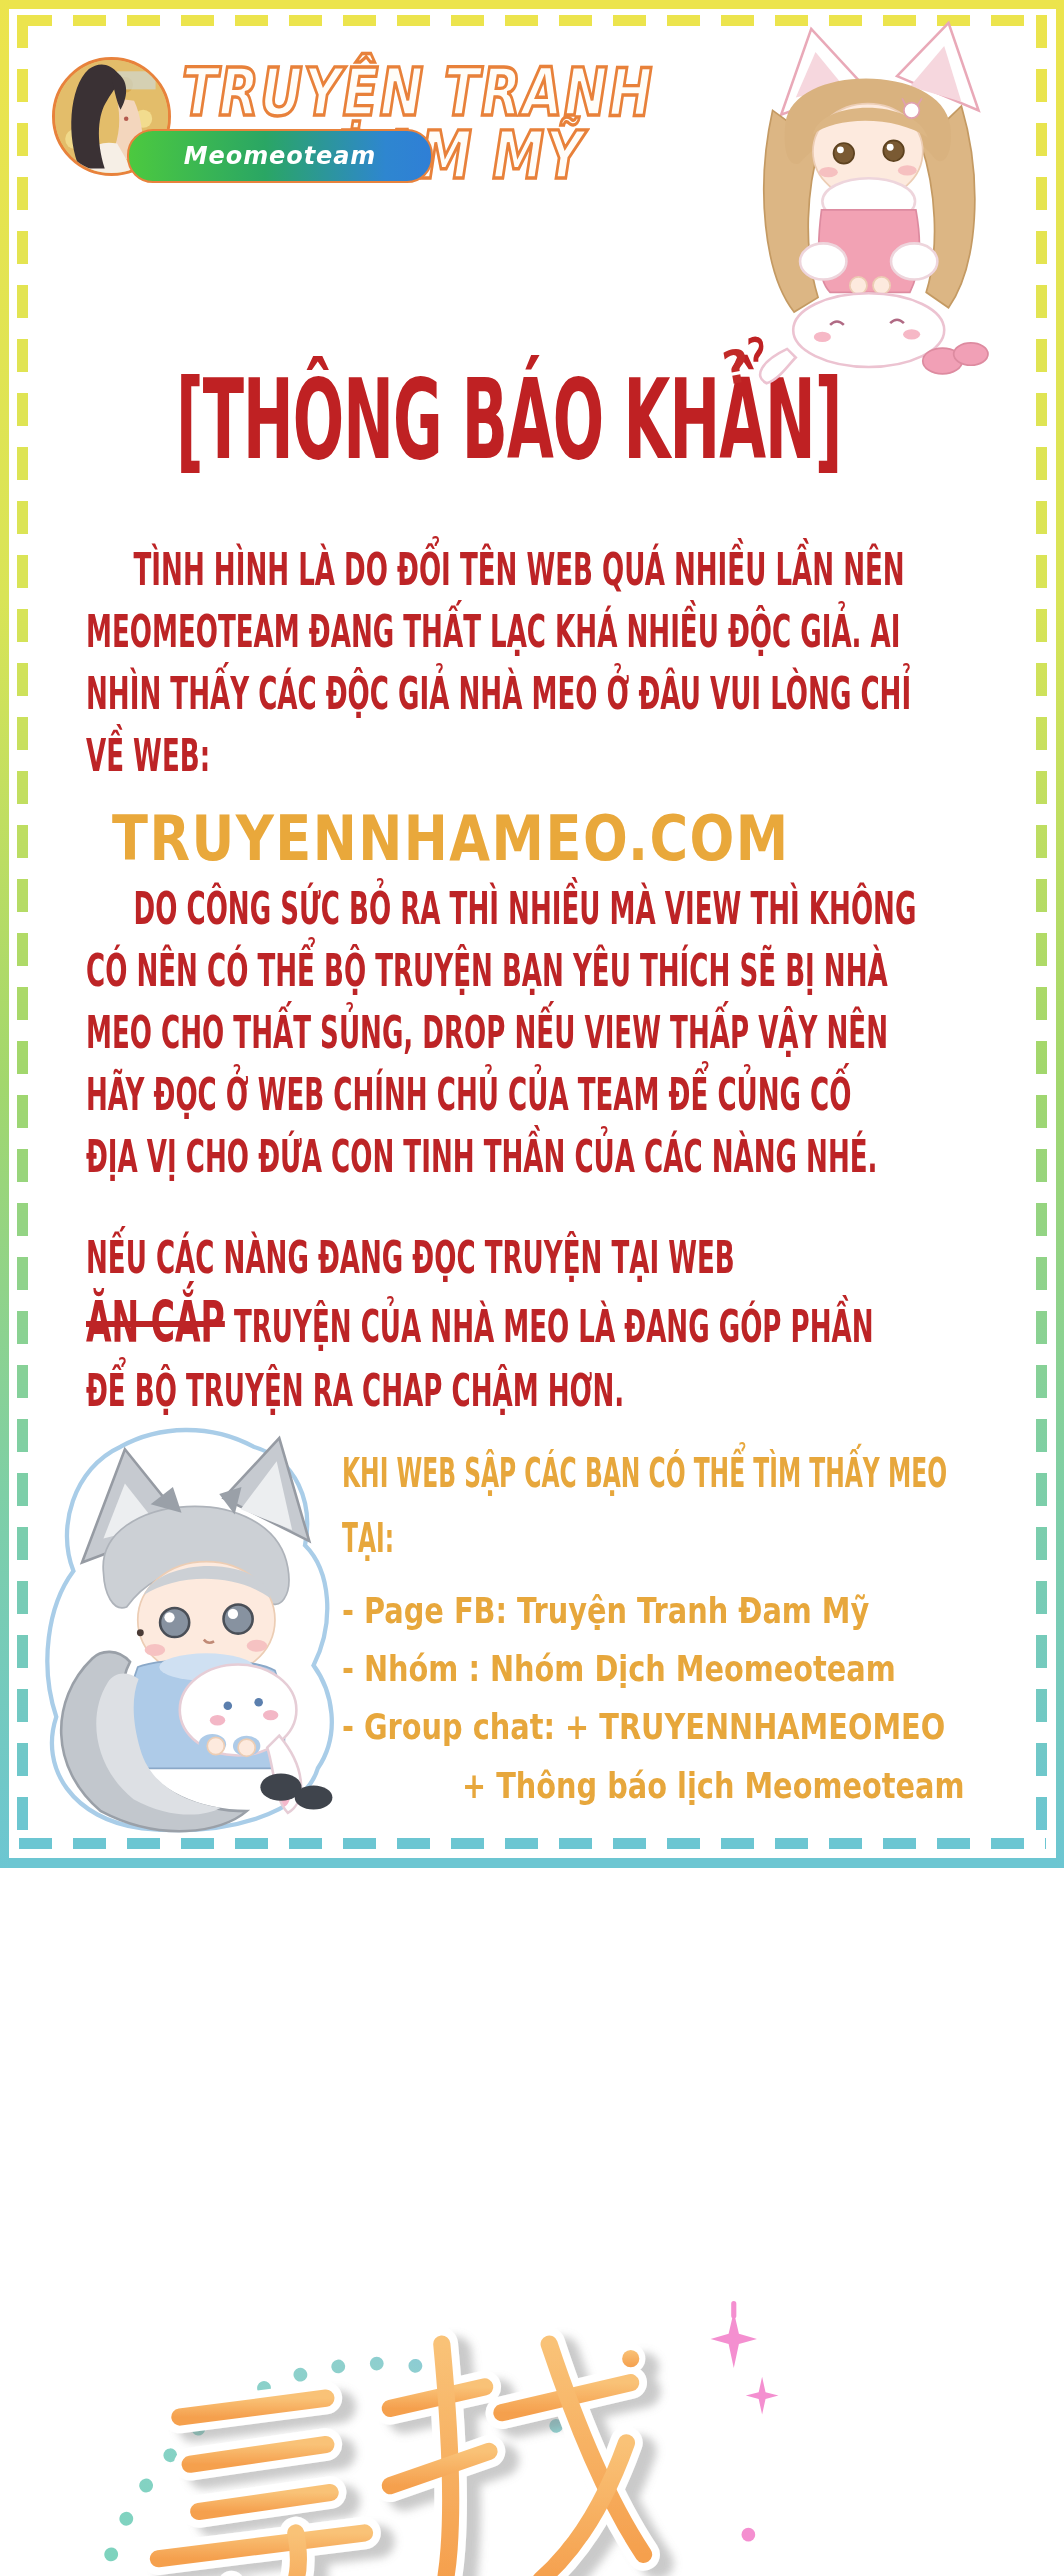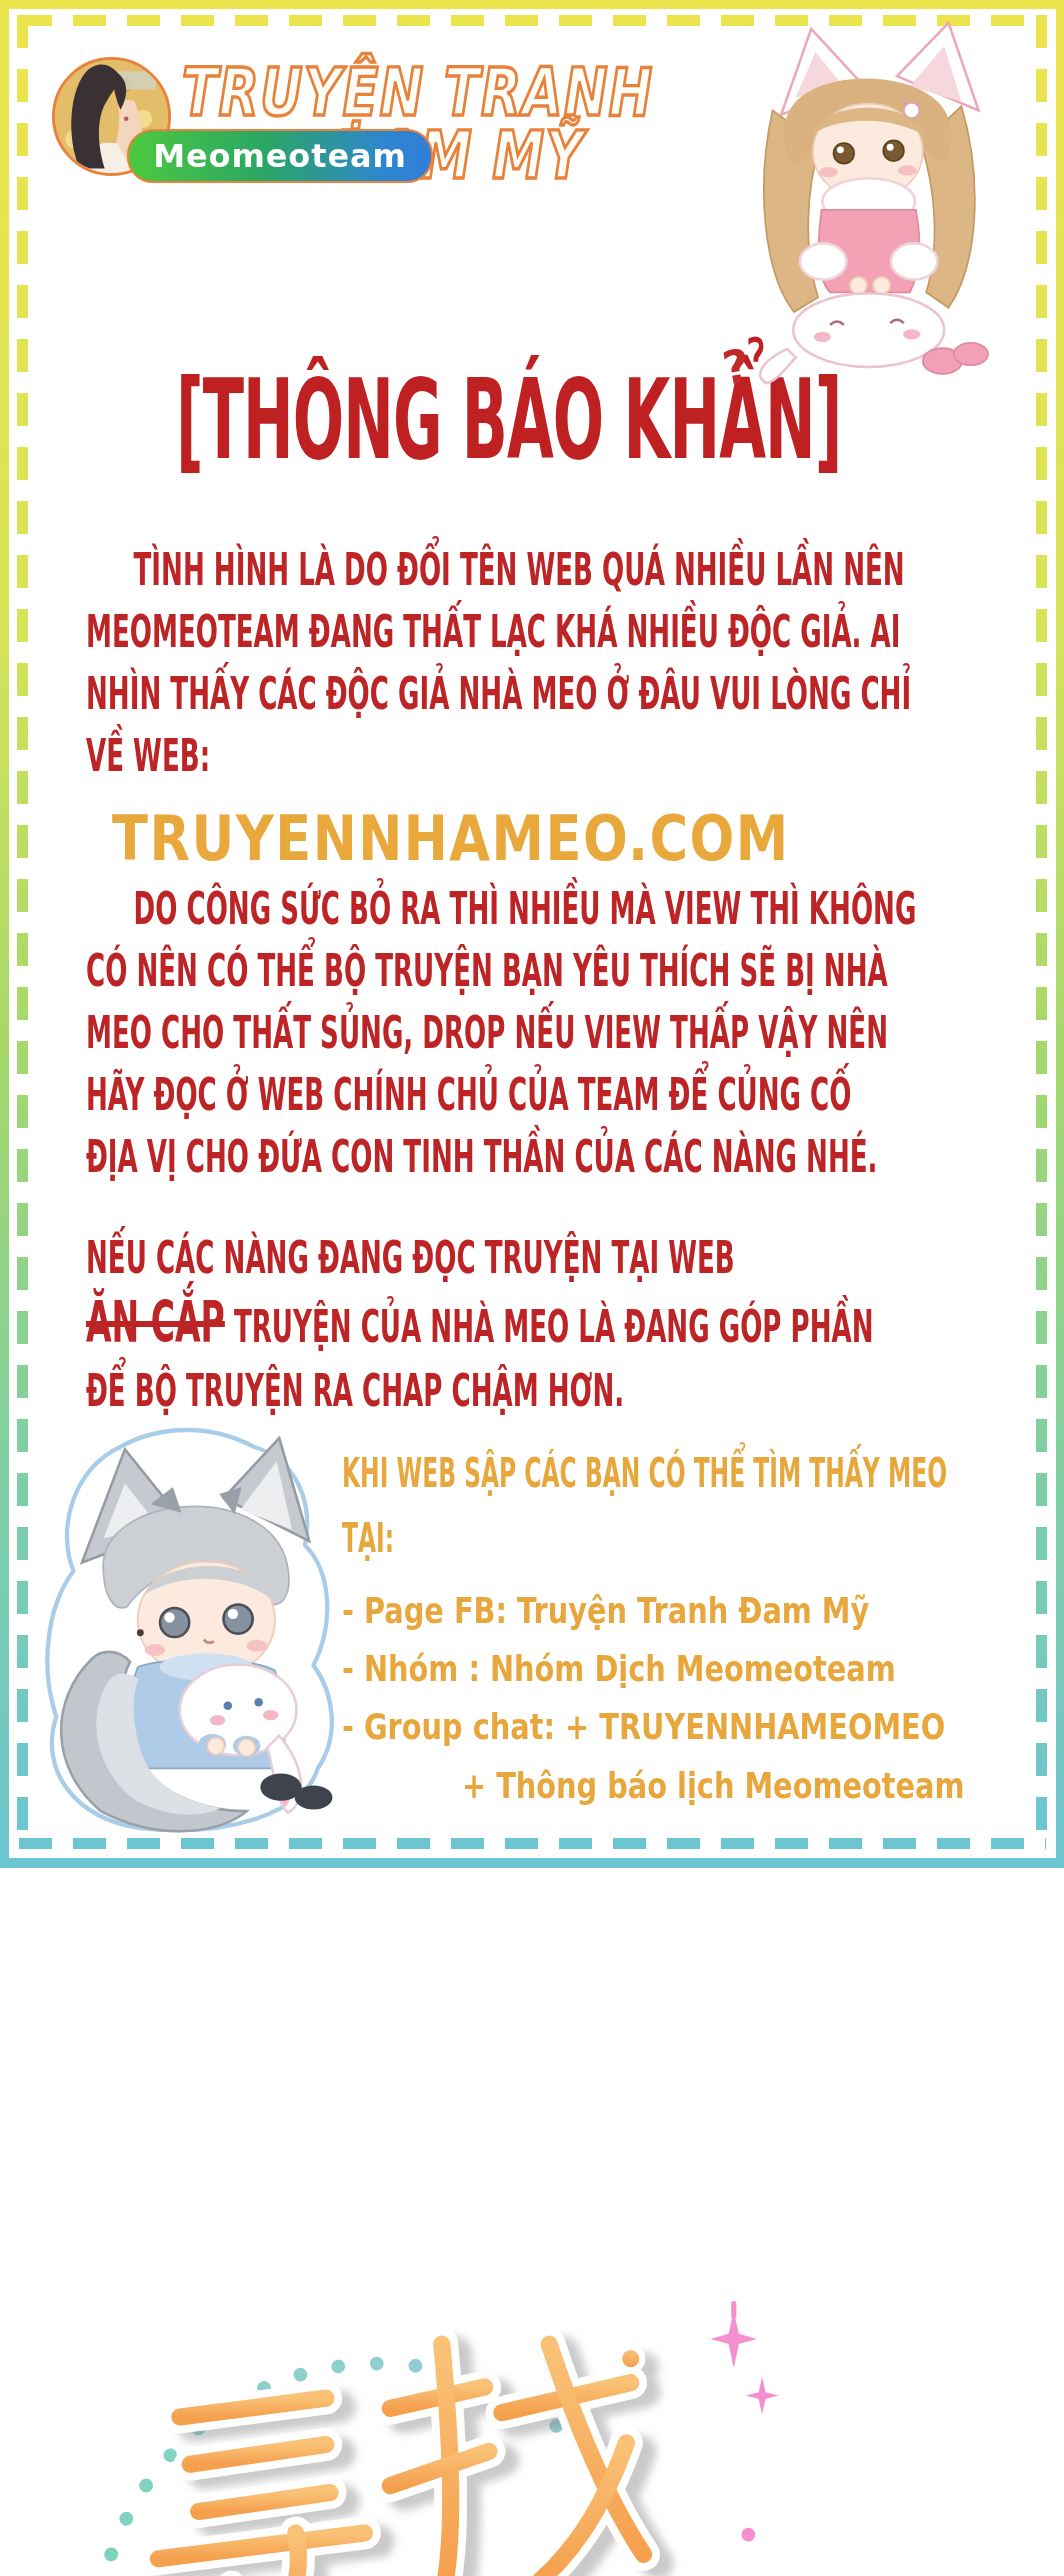--- a/index.html
+++ b/index.html
@@ -36,21 +36,21 @@
   .t-link{font-weight:900;font-size:62px;color:#e9a83b;letter-spacing:1.7px;transform:scale(0.85,1);}
   .strike{font-size:57px;text-decoration:line-through;text-decoration-thickness:6px;}
   .t-gold-head{font-weight:800;font-size:41px;line-height:65px;color:#e7a73c;transform:scale(0.57,1);}
   .t-gold-item{font-weight:700;font-size:36px;line-height:58px;color:#e7a73c;transform:scale(0.80,1);}
   .gold-extra{padding-left:150px;}
   
   .avatar{position:absolute;left:52px;top:57px;width:113px;height:113px;border-radius:50%;
     border:3.4px solid #e8823c;overflow:hidden;background:#e7c36d;z-index:2;}
   .badge{position:absolute;left:127px;top:129px;width:302px;height:50px;border-radius:26px;
     border:2.6px solid #e8823c;background:linear-gradient(90deg,#4cc93f,#2aa664 45%,#2e86d0 85%,#2f7fd6);
-    color:#fff;font-weight:900;font-size:32px;display:flex;align-items:center;
+    color:#fff;font-style:italic;font-weight:900;font-size:24px;display:flex;align-items:center;
     justify-content:center;z-index:3;letter-spacing:0.9px;}
   .qmark{position:absolute;left:723px;top:340px;font-weight:900;font-size:46px;color:#c22a28;
     transform:rotate(-10deg);z-index:1;}
   .illu{position:absolute;}
 </style>
 </head>
 <body>
 
 <div class="card">
 

